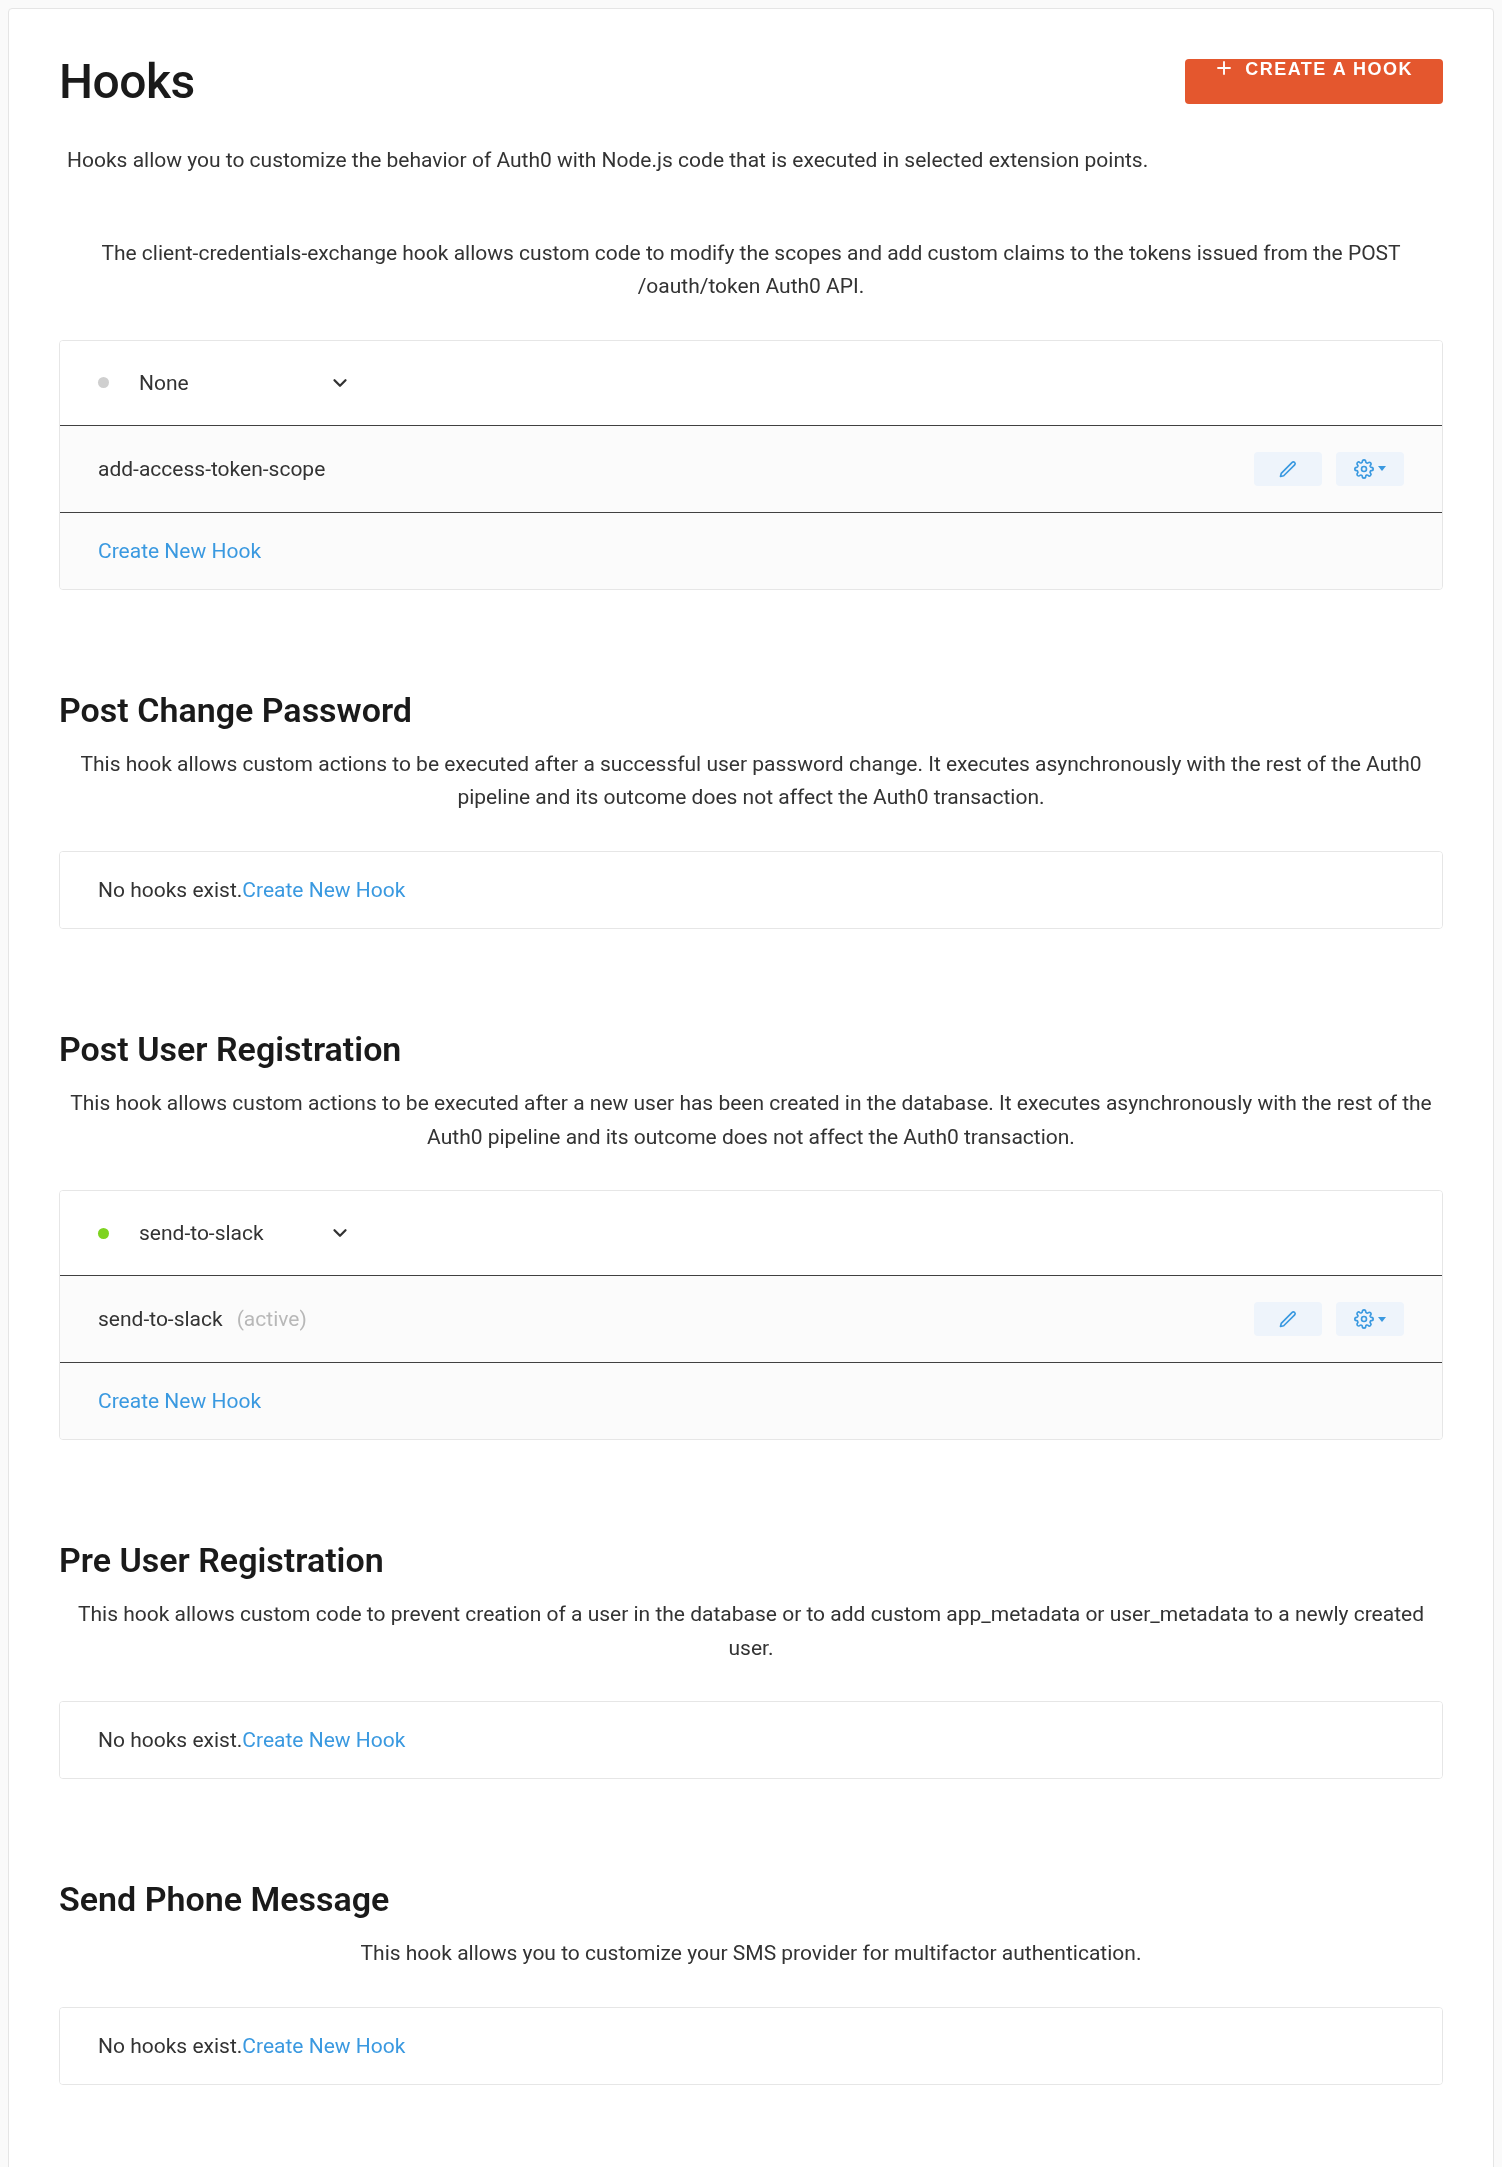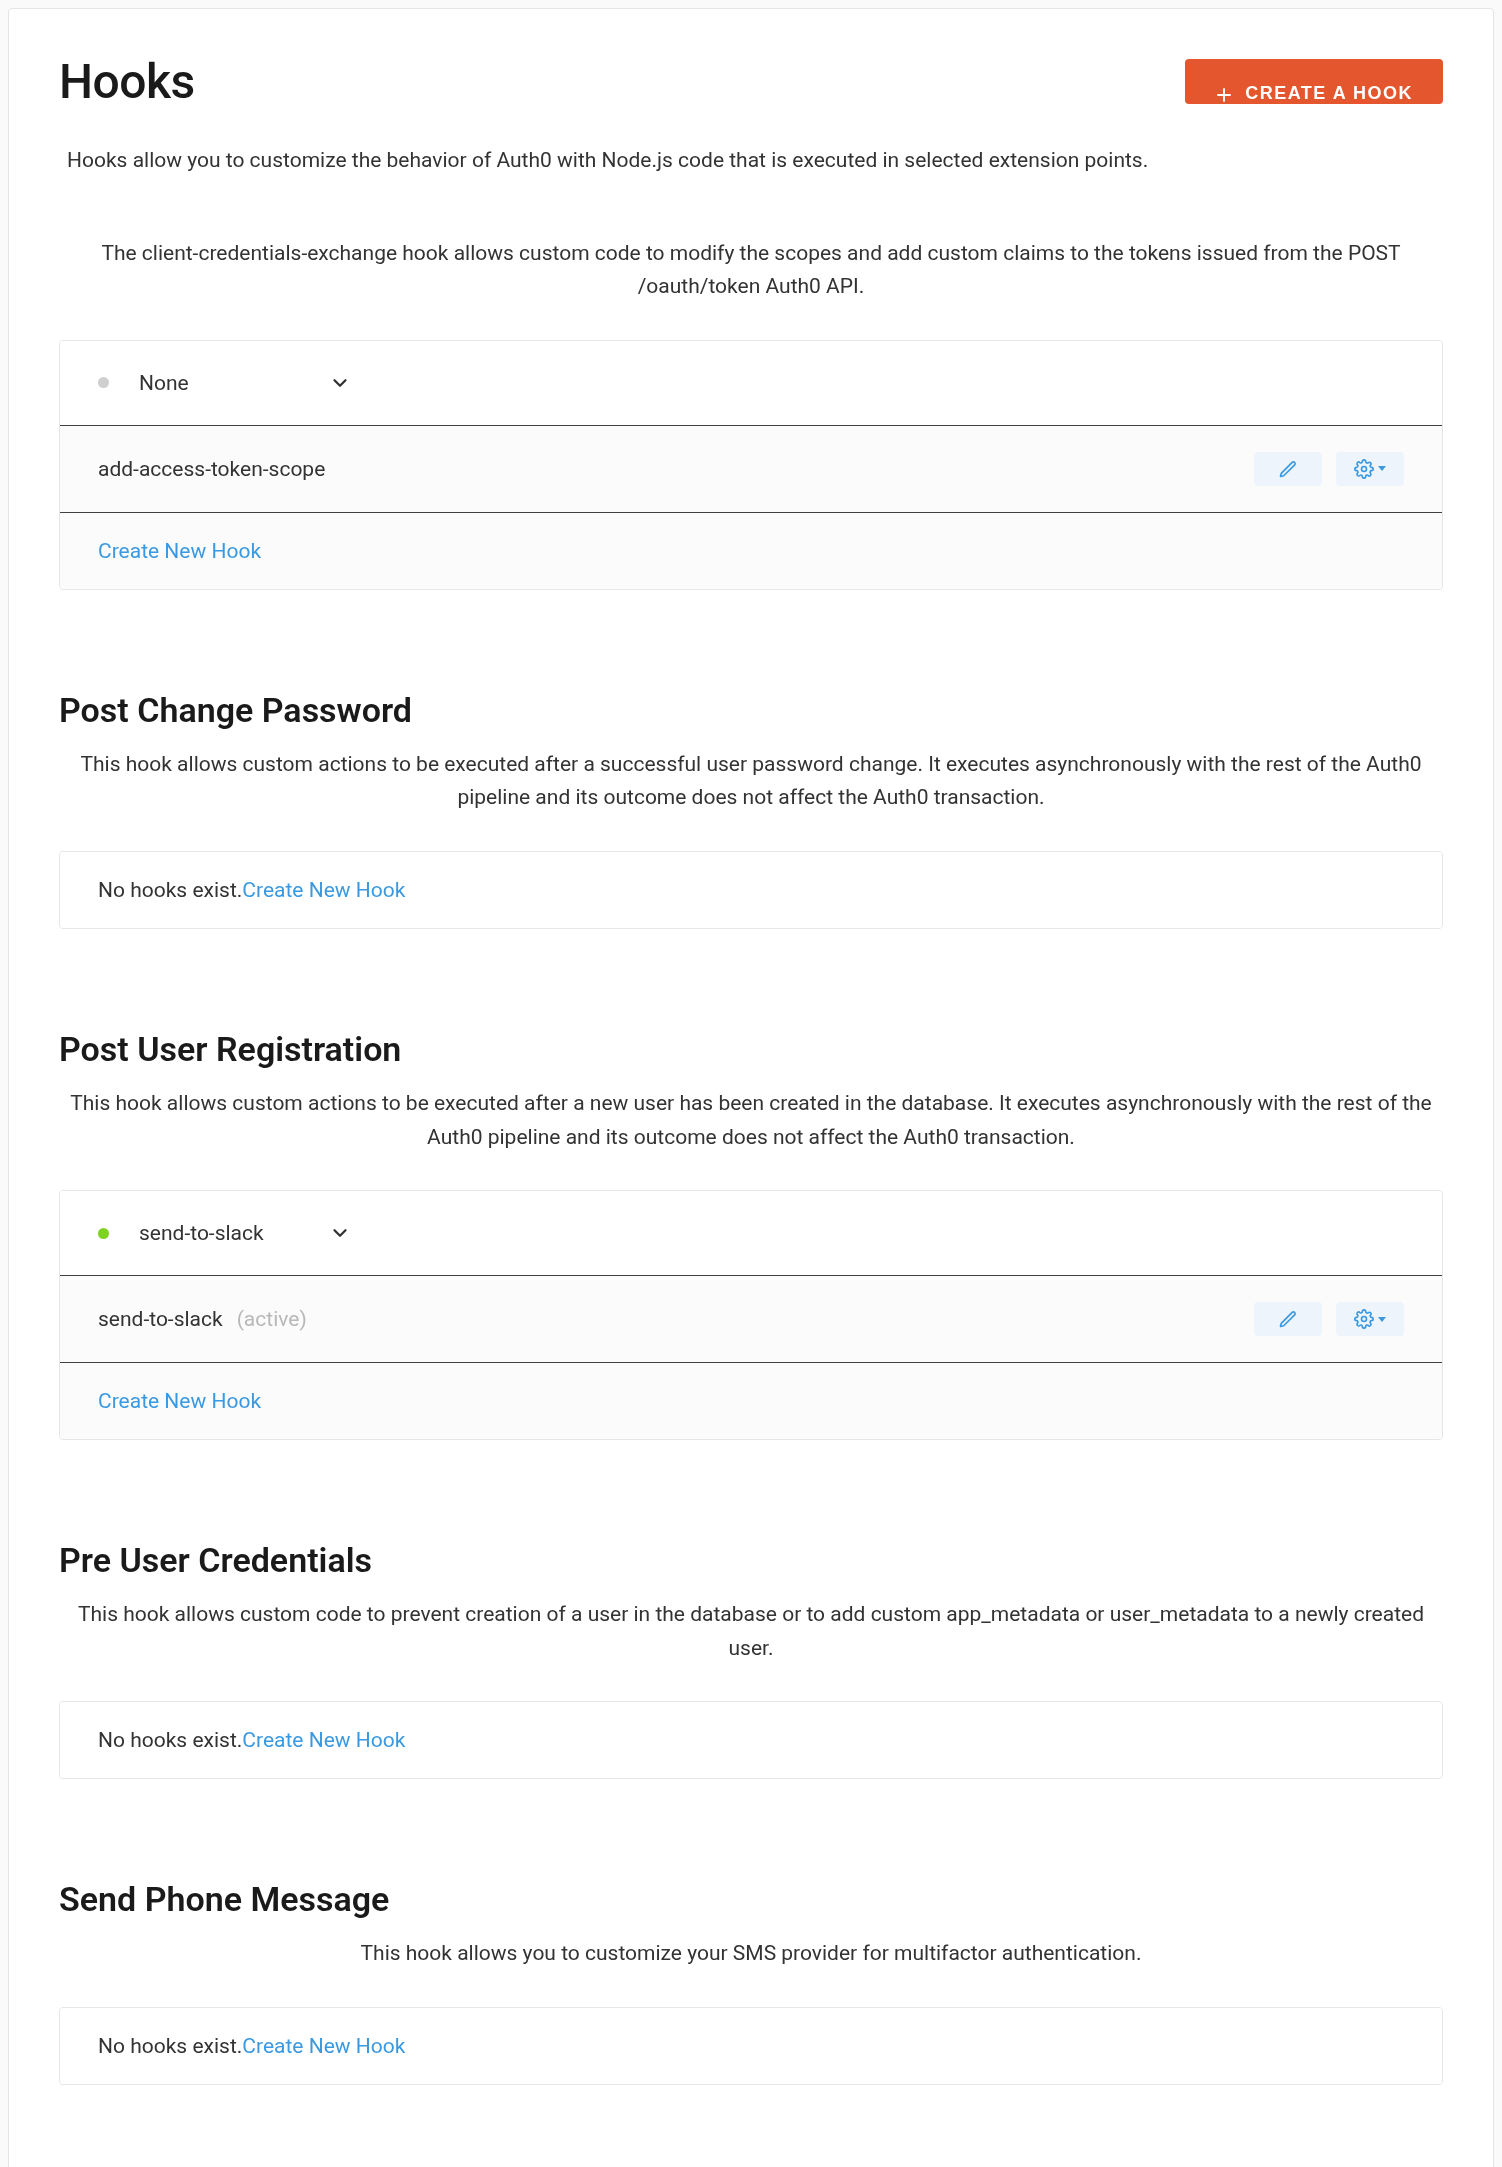--- a/index.html
+++ b/index.html
@@ -34,21 +34,21 @@
     background: #e4572e;
     color: #ffffff;
     border: none;
     border-radius: 4px;
     padding: 0 30px;
     height: 45px;
     font-size: 18px;
     font-weight: 600;
     letter-spacing: 1.5px;
     display: inline-flex;
-    align-items: flex-end;
+    align-items: flex-start;
     gap: 12px;
     cursor: pointer;
   }
   .btn-primary svg { width: 18px; height: 18px; }
   .intro {
     font-size: 21px;
     color: #333;
     line-height: 1.55;
     margin-bottom: 60px;
     margin-left: 8px;
@@ -227,21 +227,21 @@
             </svg>
           <span class="tri"></span>
         </button>
       </div>
     </div>
     <div class="panel-row lighter">
       <span class="link">Create New Hook</span>
     </div>
   </div>
 
-  <h2 class="section-title">Pre User Credentials</h2>
+  <h2 class="section-title">Pre User Registration</h2>
   <p class="section-desc">This hook allows custom code to prevent creation of a user in the database or to add custom app_metadata or user_metadata to a newly created user.</p>
   <div class="panel">
     <div class="panel-row">
       <span class="empty-text">No hooks exist. </span>
       <span class="link">Create New Hook</span>
     </div>
   </div>
 
   <h2 class="section-title">Send Phone Message</h2>
   <p class="section-desc">This hook allows you to customize your SMS provider for multifactor authentication.</p>

